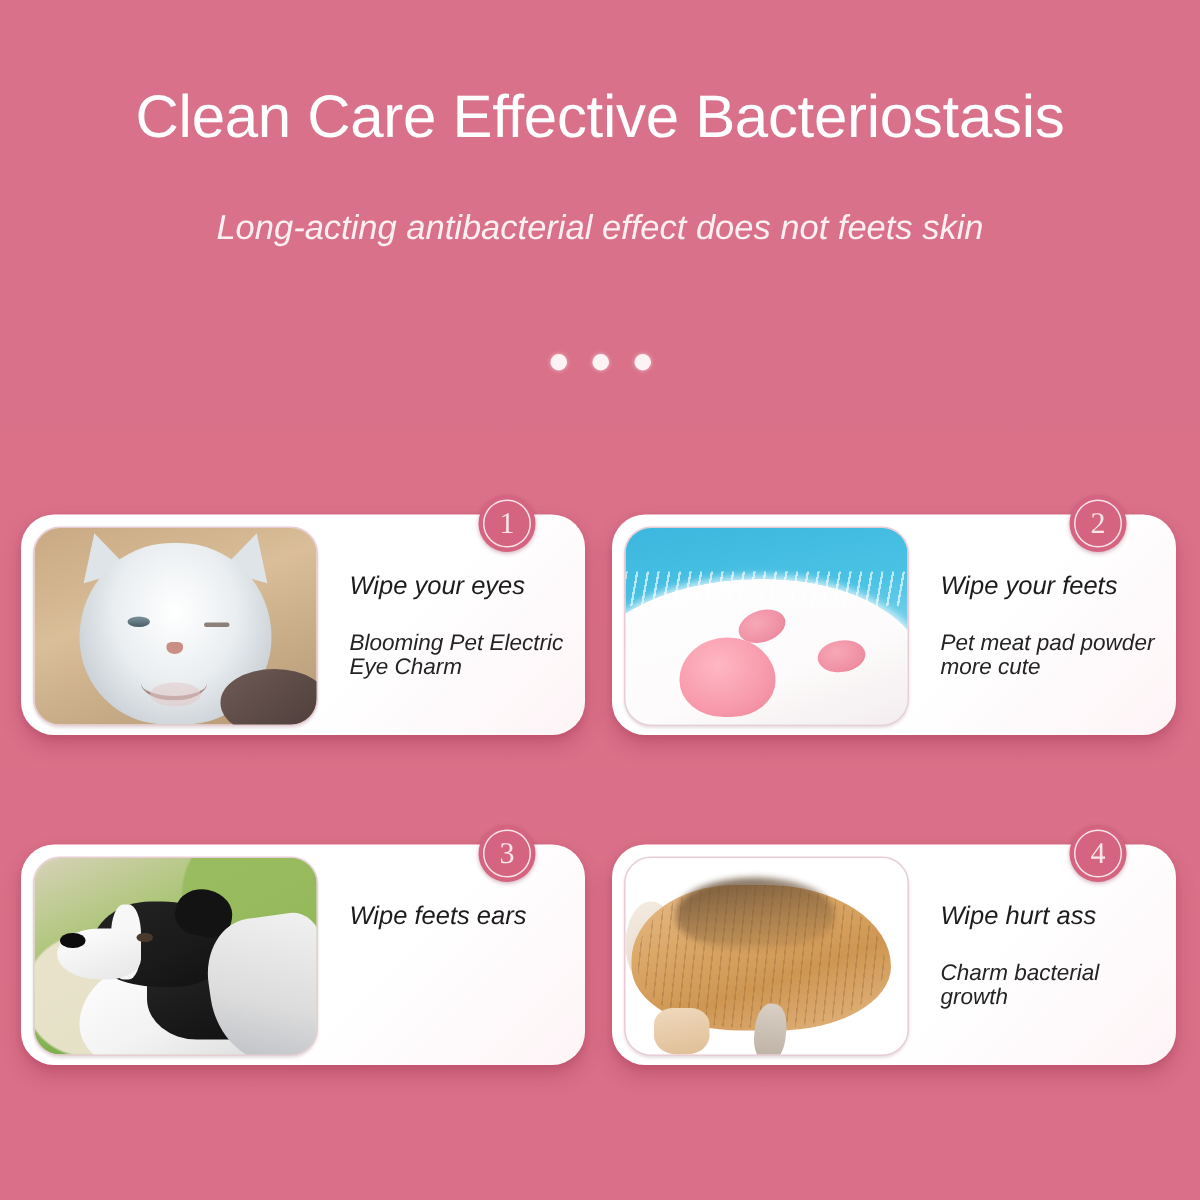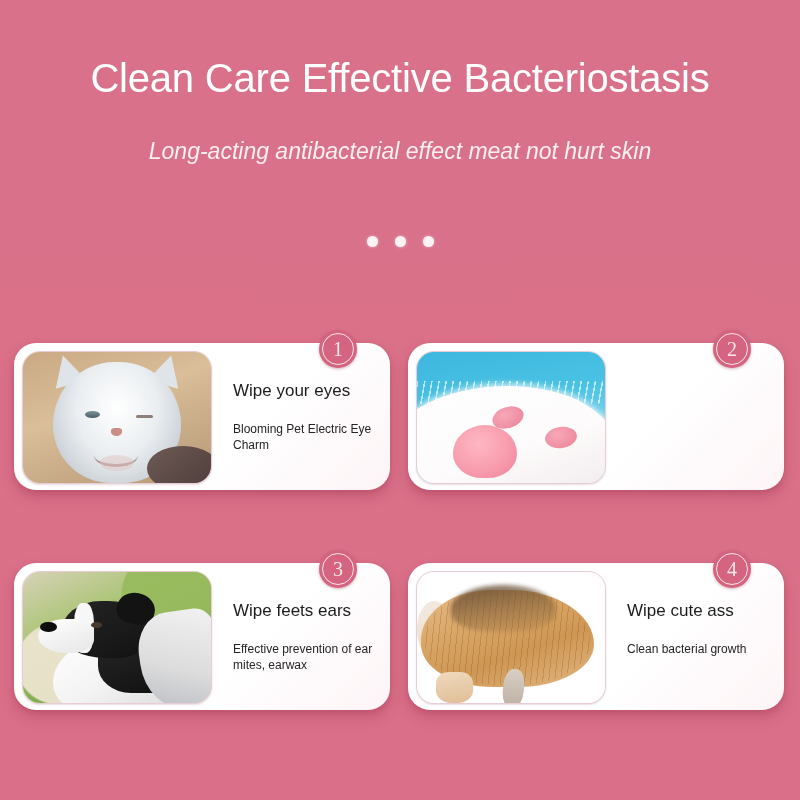--- a/index.html
+++ b/index.html
@@ -110,36 +110,37 @@
     position: absolute;
     inset: 0;
   }
 
   .card-body {
     position: absolute;
     left: 208px;
     top: 0;
     width: 168px;
     height: 147px;
+    font-style: italic;
   }
   .card-title {
     position: absolute;
     left: 11px;
     top: 38px;
     font-size: 17px;
     font-weight: 400;
     color: #1c1c1c;
     white-space: nowrap;
   }
   .card-desc {
     position: absolute;
     left: 11px;
     top: 78px;
     width: 152px;
-    font-size: 12px;
+    font-size: 15px;
     line-height: 16px;
     font-weight: 400;
     color: #242424;
   }
 
   
   .badge {
     position: absolute;
     left: 305px;
     top: -13px;
@@ -332,21 +333,21 @@
   }
 </style>
 </head>
 <body>
 
 <div id="page">
 
   <div class="hero">
     <div class="hero-title">Clean Care Effective Bacteriostasis</div>
     <div class="hero-sub">
-      <span class="hero-sub-line">Long-acting antibacterial effect meat not hurt skin</span>
+      <span class="hero-sub-line">Long-acting antibacterial effect does not feets skin</span>
     </div>
     <div class="dots">
       <span class="dot"></span>
       <span class="dot"></span>
       <span class="dot"></span>
     </div>
   </div>
 
   <div class="grid">
 
@@ -375,20 +376,24 @@
 
     <div class="card c2">
       <div class="thumb">
         <div class="thumb-art art-paw">
           <div class="fur"></div>
           <div class="whisk"></div>
           <div class="pad-main"></div>
           <div class="toe1"></div>
           <div class="toe2"></div>
         </div>
+      </div>
+      <div class="card-body">
+        <div class="card-title">Wipe your feets</div>
+        <div class="card-desc">Pet meat pad powder more cute</div>
       </div>
       <div class="badge">
         <span class="badge-num">2</span>
       </div>
     </div>
 
     <div class="card c3">
       <div class="thumb">
         <div class="thumb-art art-dog">
           <div class="blur-bg"></div>
@@ -398,41 +403,40 @@
           <div class="ear"></div>
           <div class="blaze"></div>
           <div class="snout"></div>
           <div class="nose"></div>
           <div class="eye"></div>
           <div class="hand"></div>
         </div>
       </div>
       <div class="card-body">
         <div class="card-title">Wipe feets ears</div>
-        <div class="card-desc">Effective prevention of ear mites, earwax</div>
       </div>
       <div class="badge">
         <span class="badge-num">3</span>
       </div>
     </div>
 
     <div class="card c4">
       <div class="thumb">
         <div class="thumb-art art-ginger">
           <div class="left-tuft"></div>
           <div class="rear"></div>
           <div class="dark-stripe"></div>
           <div class="fur-lines"></div>
           <div class="leg"></div>
           <div class="tail"></div>
         </div>
       </div>
       <div class="card-body">
-        <div class="card-title">Wipe cute ass</div>
-        <div class="card-desc">Clean bacterial growth</div>
+        <div class="card-title">Wipe hurt ass</div>
+        <div class="card-desc">Charm bacterial growth</div>
       </div>
       <div class="badge">
         <span class="badge-num">4</span>
       </div>
     </div>
 
   </div>
 </div>
 
 </body></html>

